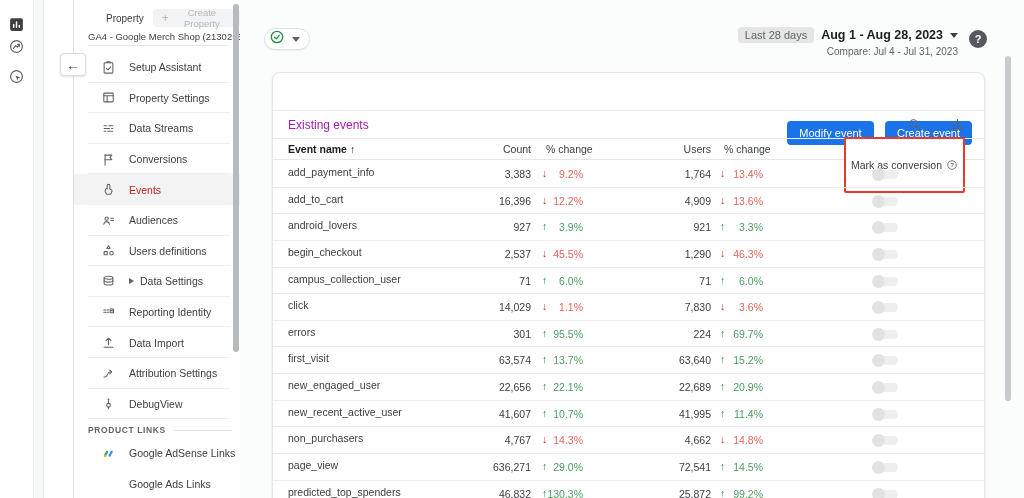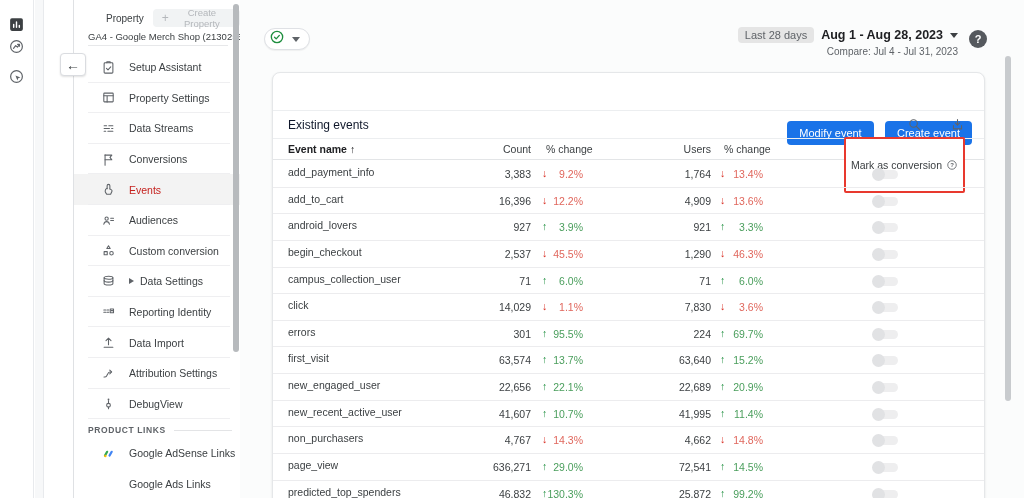--- a/index.html
+++ b/index.html
@@ -63,21 +63,21 @@
   
   .card { position:absolute; left:32px; top:72px; width:713px; height:440px; background:#fff;
     border:1px solid #e5e7e9; border-radius:8px 8px 0 0; box-shadow:0 1px 2px rgba(60,64,67,.15); }
   .btn { position:absolute; top:9px; height:24px; border-radius:4px; background:#1a73e8; color:#fff;
     font-size:11px; font-weight:500; display:flex; align-items:center; justify-content:center;
     border:none; font-family:inherit; cursor:pointer;margin-top:39px; }
   .btn-modify { right:110px; width:87px; }
   .btn-create { right:12px; width:87px; }
   .title-bar { position:absolute; top:37px; left:0; right:0; height:29px; border-top:1px solid #eceef0;
     border-bottom:1px solid #eceef0; display:flex; align-items:center; }
-  .title { margin-left:15px; font-size:12px; color:#0f172a; }
+  .title { margin-left:15px; font-size:12px; color:#a21caf; }
   .tb-icons { position:absolute; right:19px; display:flex; gap:28px; }
   .tb-icons span { width:15px; height:15px; cursor:pointer; }
   .tb-icons svg { width:100%; height:100%; }
   .thead { position:absolute; top:66px; left:0; right:0; height:21px; border-bottom:1px solid #e3e5e7;
     font-size:10.5px; color:#3c4043; }
   .th-name { position:absolute; left:15px; top:4px; font-weight:700; color:#202124; cursor:pointer; }
   .th-name .sort { font-weight:700; margin-left:3px; }
   .th-count { position:absolute; right:453px; top:4px; }
   .th-pct1  { position:absolute; left:273px;  top:4px; }
   .th-users { position:absolute; right:273px; top:4px; }
@@ -195,21 +195,21 @@
     <span class="mi-label">Audiences</span>
   </div>
 
   <div class="menu-item">
     <span class="mi-icon"><svg viewBox="0 0 24 24" fill="none" stroke="#5f6368" stroke-width="1.7" stroke-linecap="round" stroke-linejoin="round">
               <path d="M12 4.3l2.7 4.5H9.3z"></path>
               <rect x="5" y="13.8" width="5" height="5"></rect>
               <circle cx="16.8" cy="16.3" r="2.8"></circle>
             </svg></span>
 
-    <span class="mi-label">Custom conversion</span>
+    <span class="mi-label">Users definitions</span>
   </div>
 
   <div class="menu-item">
     <span class="mi-icon"><svg viewBox="0 0 24 24" fill="none" stroke="#5f6368" stroke-width="1.7" stroke-linecap="round" stroke-linejoin="round">
               <ellipse cx="12" cy="6" rx="7" ry="2.5"></ellipse>
               <path d="M5 6v4.5C5 11.9 8.1 13 12 13s7-1.1 7-2.5V6"></path>
               <path d="M5 10.5V15c0 1.4 3.1 2.5 7 2.5s7-1.1 7-2.5v-4.5"></path>
             </svg></span>
     <span class="mi-caret"></span>
     <span class="mi-label">Data Settings</span>

